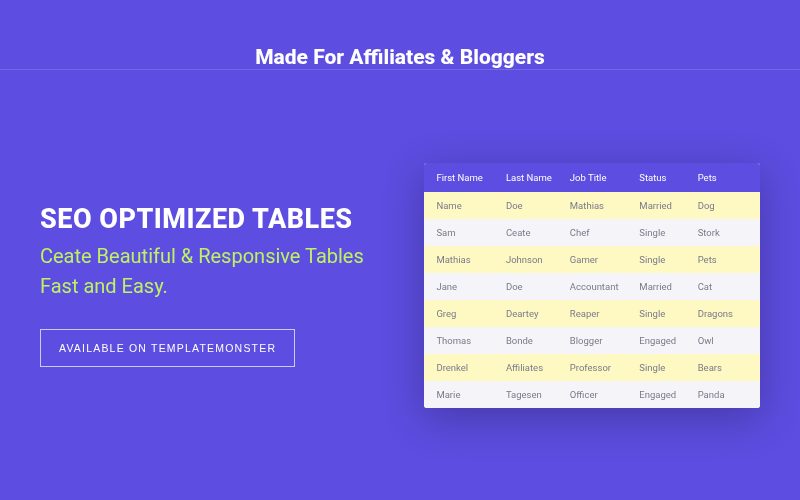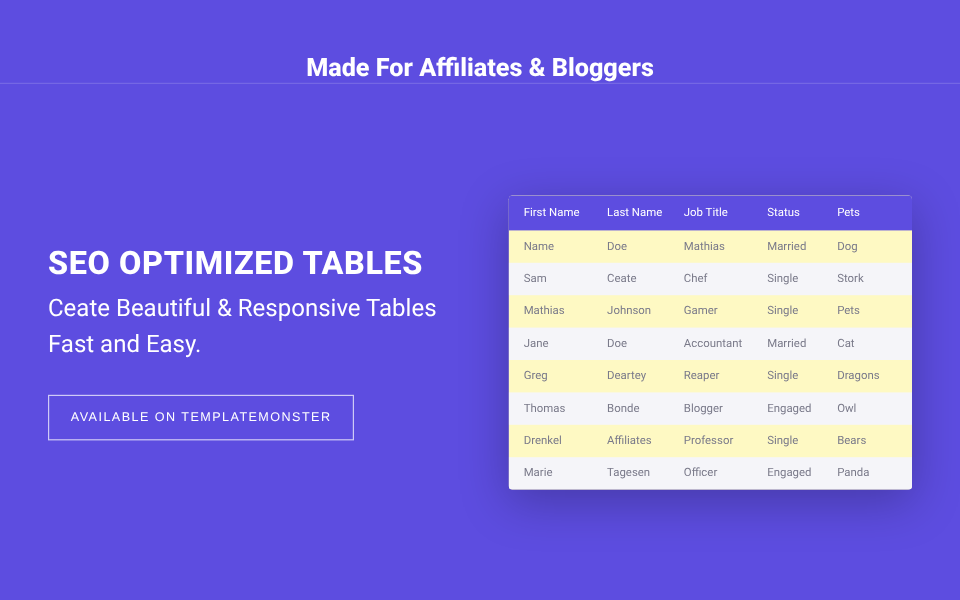--- a/index.html
+++ b/index.html
@@ -2,21 +2,21 @@
 <html><head>
 <meta charset="utf-8">
 <style>
 *{margin:0;padding:0;box-sizing:border-box}
 body{width:800px;height:500px;background:#5d4de0;font-family:-apple-system,BlinkMacSystemFont,"Segoe UI",Roboto,sans-serif;overflow:hidden;position:relative}
 .header{height:70px;background:#5d4de0;display:flex;align-items:flex-end;justify-content:center;padding-top:18px;border-bottom:1px solid rgba(255,255,255,0.15)}
 .header-title{color:#fff;font-size:21px;font-weight:800}
 .main{display:flex;padding:0 40px;align-items:center;height:430px}
 .left{flex:0 0 52%;padding-right:20px}
 .hero-title{color:#fff;font-size:27px;font-weight:800;letter-spacing:0.5px;margin-bottom:6px}
-.hero-sub{color:#ffffff;font-size:20px;line-height:1.5;margin-bottom:28px;font-weight:400}
+.hero-sub{color:#bef264;font-size:20px;line-height:1.5;margin-bottom:28px;font-weight:400}
 .cta{display:inline-block;border:1.5px solid rgba(255,255,255,0.7);color:#fff;padding:12px 18px;font-size:10.5px;font-weight:400;letter-spacing:1.2px;cursor:pointer;background:transparent}
 .right{flex:0 0 48%;padding-left:10px}
 .table-wrap{background:#fef9c3;border-radius:3px;overflow:hidden;box-shadow:0 10px 40px rgba(0,0,0,0.25);font-size:9.5px}
 .table-head{display:flex;background:#5d4de0;color:#fff;padding:9px 8px}
 .table-row{display:flex;padding:8px 8px;color:#7a7a8a}
 .table-row:nth-child(even){background:#f5f5f9}
 .col{flex:1;padding:0 4px;white-space:nowrap;overflow:hidden}
 .col:nth-child(1){flex:1.1}
 .col:nth-child(2){flex:1}
 .col:nth-child(3){flex:1.1}

